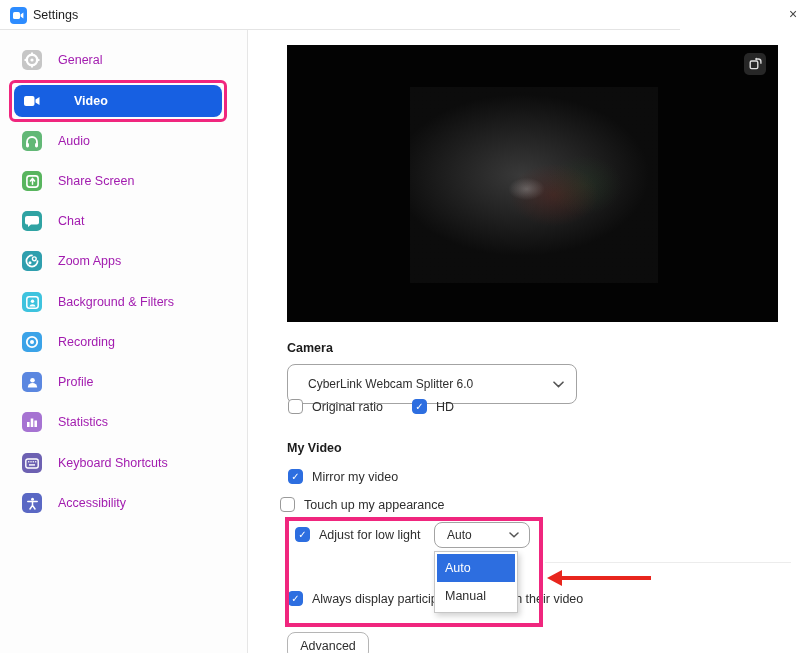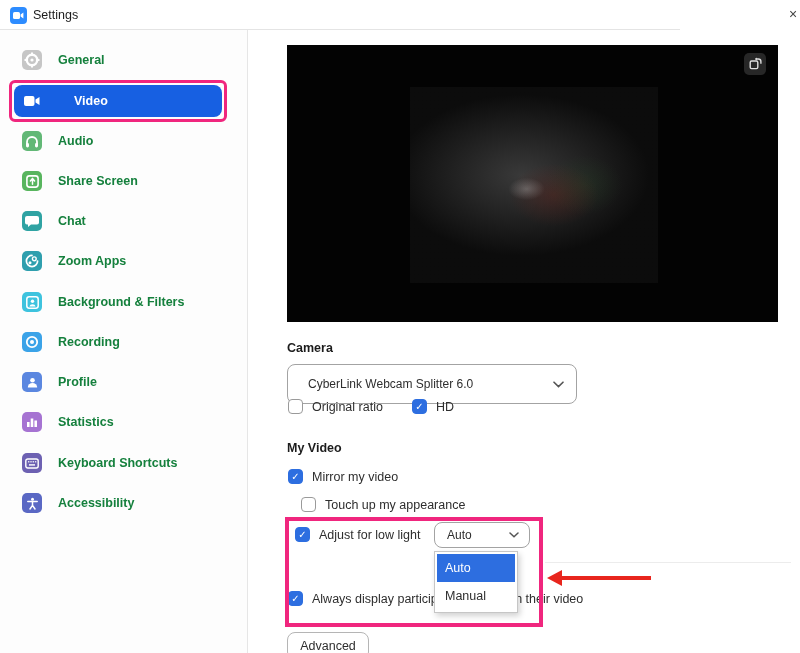--- a/index.html
+++ b/index.html
@@ -18,21 +18,21 @@
   .header .title { position:absolute; left:33px; top:8px; font-size:12.5px; color:#1d1d1d; }
   .header .close { position:absolute; left:789px; top:6px; font-size:14px; color:#444; cursor:default; }
 
   
   .sidebar { position:absolute; left:0; top:30px; width:248px; height:623px;
     background:#fdfdfd; border-right:1px solid #e6e6e6; }
   .sb-item { position:absolute; left:14px; width:208px; height:32px; display:flex;
     align-items:center; border-radius:8px; cursor:pointer; }
   .sb-item .sb-icon { width:20px; height:20px; border-radius:5px; margin-left:8px;
     display:flex; align-items:center; justify-content:center; flex:0 0 20px; }
-  .sb-item .sb-label { margin-left:16px; font-size:12.5px; color:#15803d; white-space:nowrap;font-weight:bold; }
+  .sb-item .sb-label { margin-left:16px; font-size:12.5px; color:#a21caf; white-space:nowrap; }
   .sb-item.selected { background:#1760e2;gap:16px; }
   .sb-item.selected .sb-label { color:#fff; font-weight:700; }
   .sb-item.selected .sb-icon { background:transparent !important; }
   .video-outline { position:absolute; left:9px; top:50px; width:218px; height:42px;
     border:3px solid #f0267e; border-radius:6px; pointer-events:none; z-index:3; }
 
   
   .preview { position:absolute; left:287px; top:45px; width:491px; height:277px; background:#030303; }
   .preview .swirl { position:absolute; left:123px; top:42px; width:248px; height:196px;
     background:
@@ -271,21 +271,21 @@
     <span class="cb-label">HD</span>
   </div>
 
   <div class="section-label" style="left:287px; top:441px;">My Video</div>
 
   <div class="check-row" style="left:288px; top:469px;">
     <span class="checkbox checked">✓</span>
     <span class="cb-label">Mirror my video</span>
   </div>
 
-  <div class="check-row" style="left:301px; top:497px;">
+  <div class="check-row" style="left:280px; top:497px;">
     <span class="checkbox"></span>
     <span class="cb-label">Touch up my appearance</span>
   </div>
 
   <div class="check-row" style="left:295px; top:527px;">
     <span class="checkbox checked">✓</span>
     <span class="cb-label">Adjust for low light</span>
   </div>
 
   <div class="select" id="lowlight-select">

